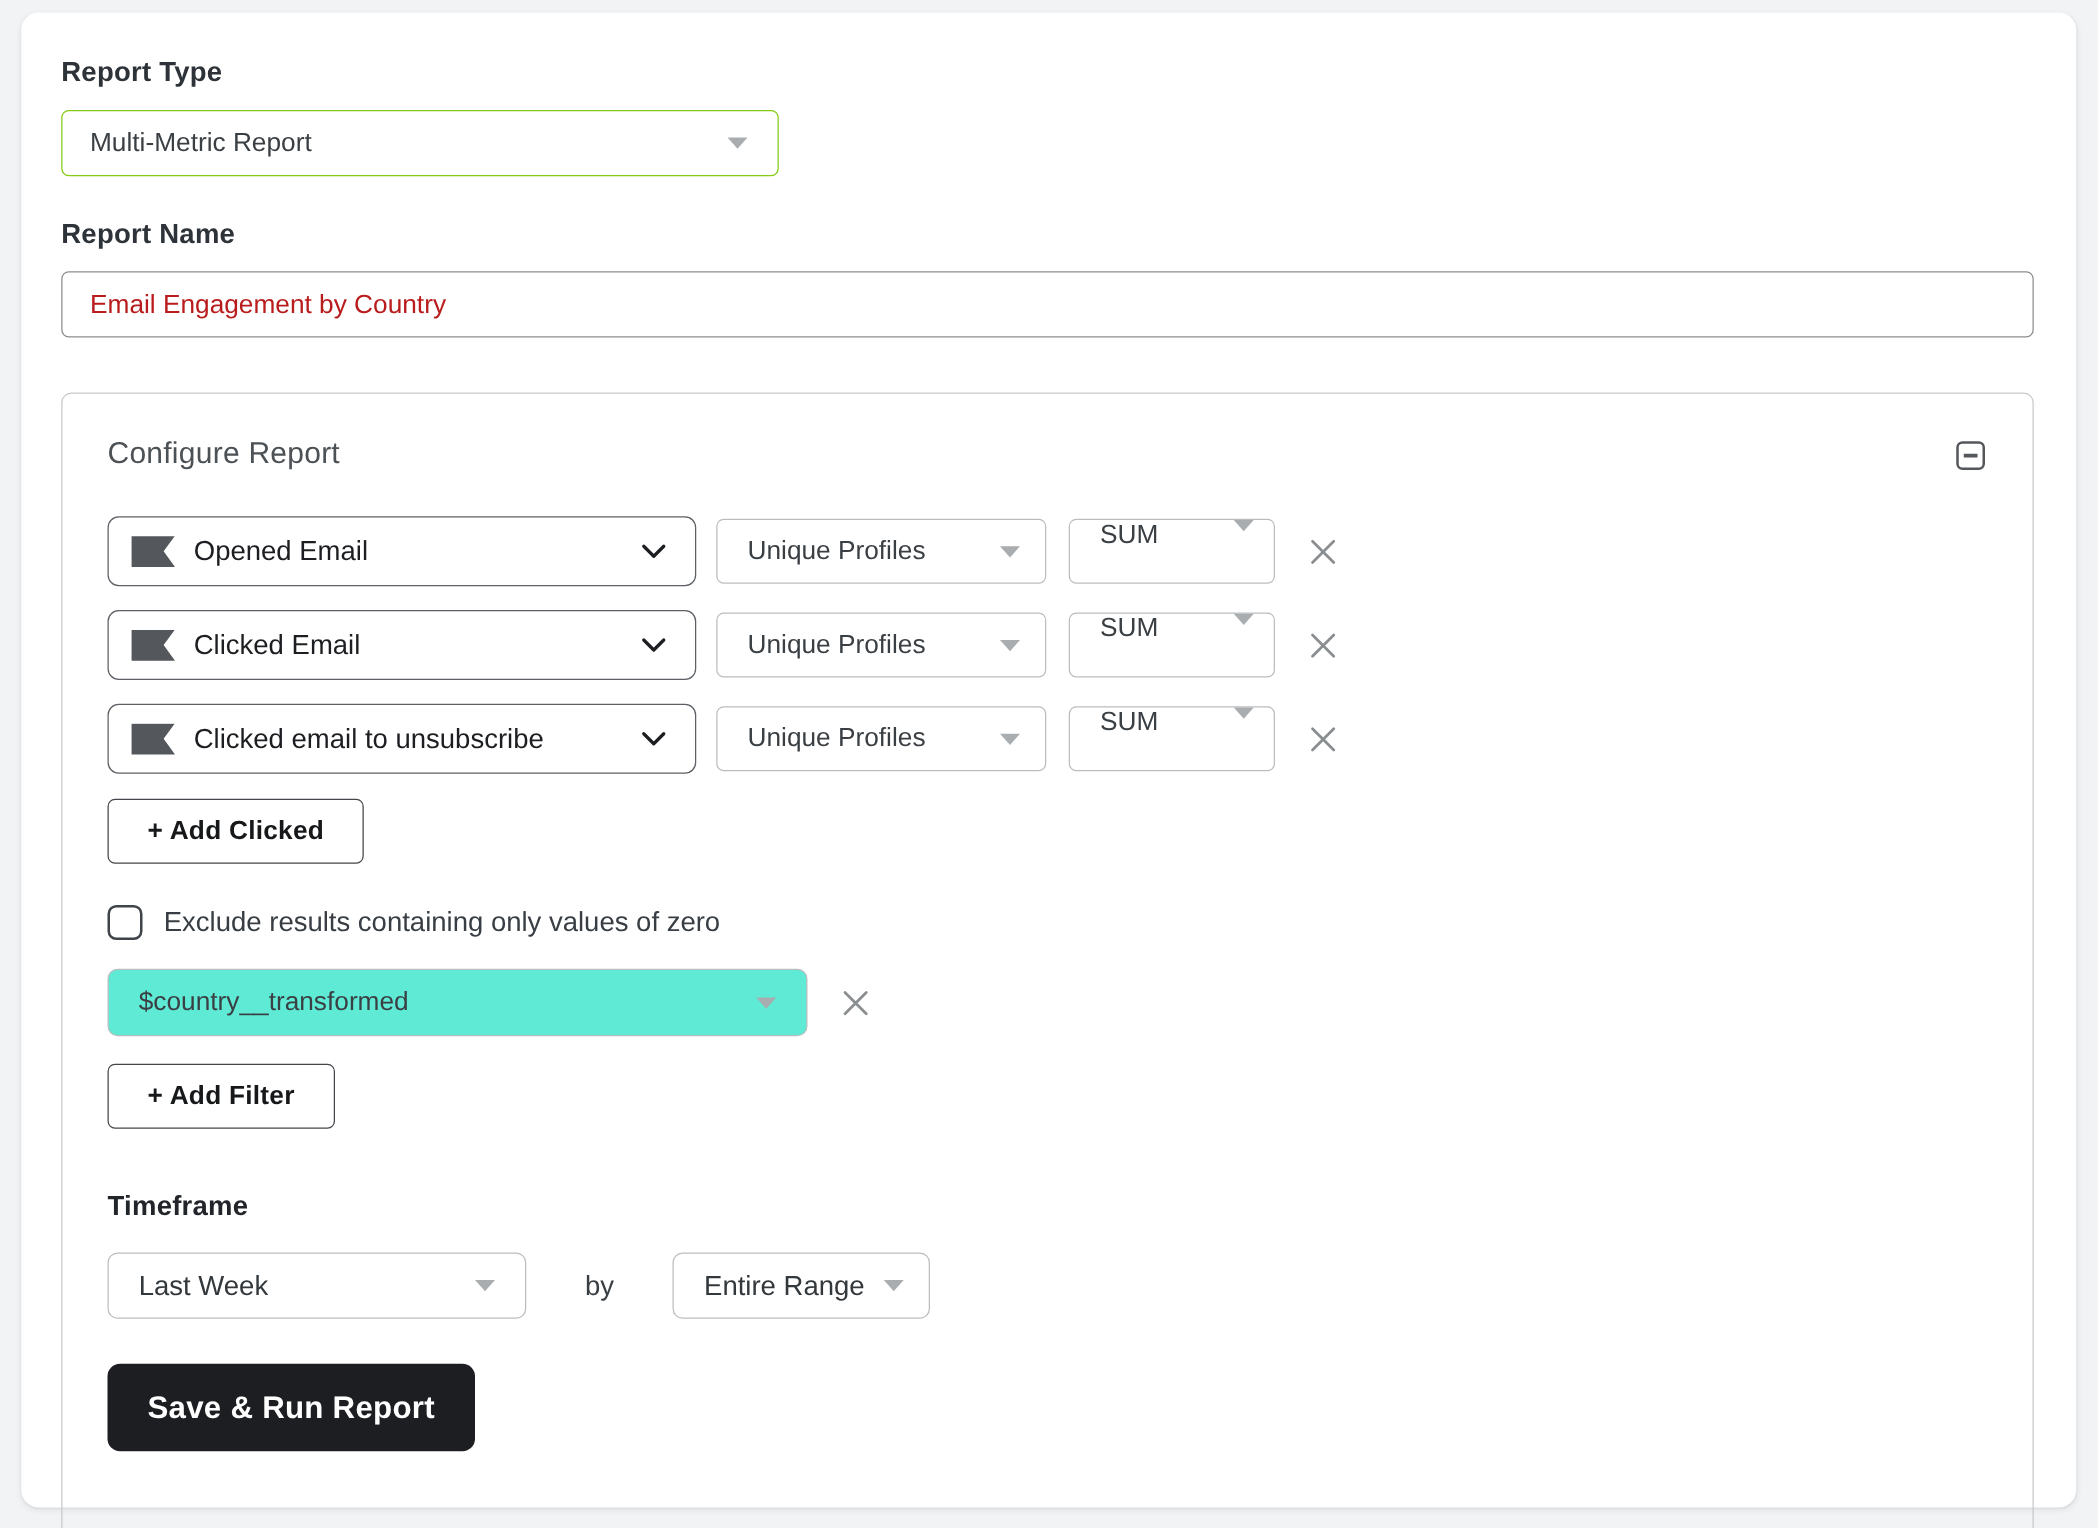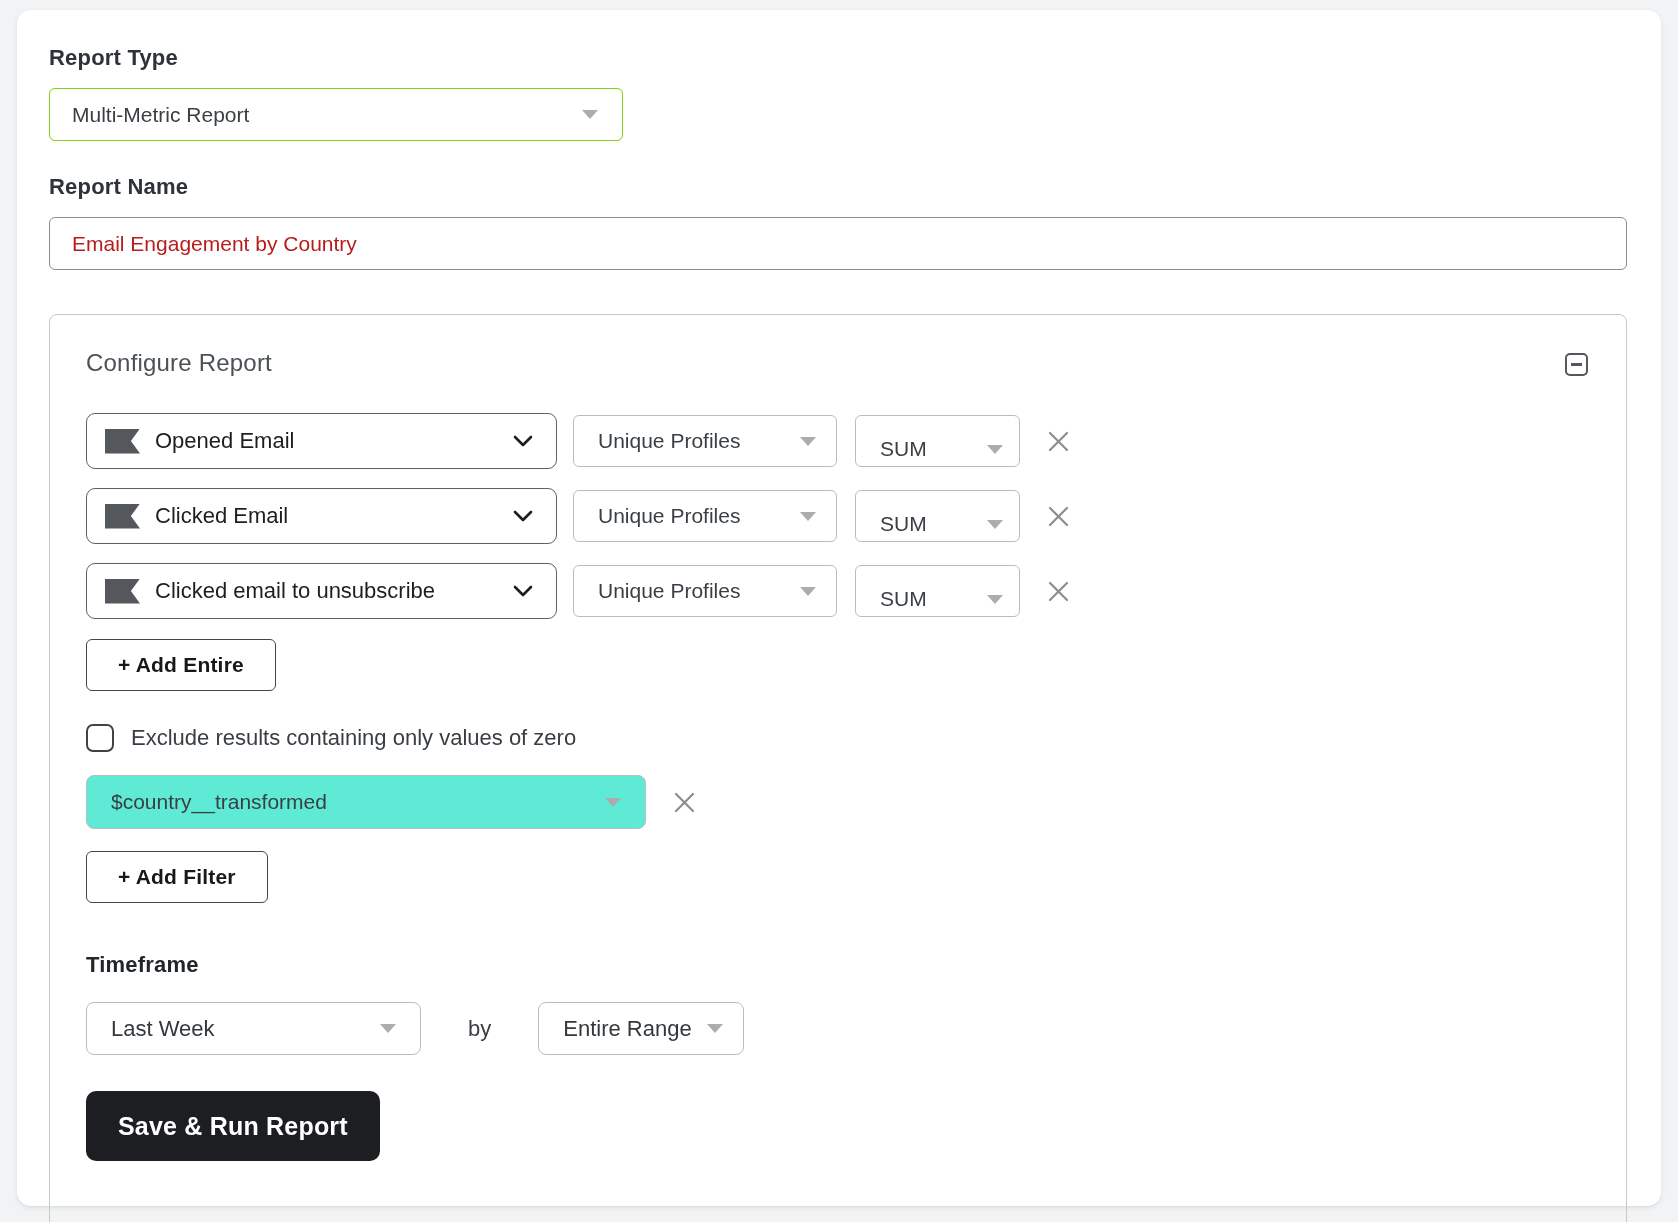--- a/index.html
+++ b/index.html
@@ -74,21 +74,21 @@
   .chevron-icon { flex: none; display: block; }
   .measure-select {
     width: 264px; height: 52px; flex: none; margin-left: 16px;
     border: 1px solid #babdbf; border-radius: 6px; background: #fff;
     display: flex; align-items: center; padding: 0 20px 0 24px; cursor: pointer;
   }
   .measure-select .sel-text { font-size: 21px; color: #3a3f44; flex: 1; white-space: nowrap; }
   .agg-select {
     width: 165px; height: 52px; flex: none; margin-left: 18px;
     border: 1px solid #babdbf; border-radius: 6px; background: #fff;
-    display: flex; align-items: center; padding: 16px 16px 0 24px; cursor: pointer;
+    display: flex; padding: 0 16px 0 24px; cursor: pointer;
   }
   .agg-select .sel-text { font-size: 21px; color: #3a3f44; flex: 1; }
   .remove-btn {
     margin-left: 26px; width: 24px; height: 24px; background: none; border: none;
     cursor: pointer; display: flex; align-items: center; justify-content: center; padding: 0;
   }
   
   .outline-btn {
     height: 52px; padding: 0 31px; background: #fff;
     border: 1.5px solid #43474b; border-radius: 6px;
@@ -232,21 +232,21 @@
           <span class="caret-down"></span>
         </div>
         <button class="remove-btn">
           <svg width="23" height="23" viewBox="0 0 23 23">
               <path d="M3 3 L20 20 M20 3 L3 20" stroke="#8a8e91" stroke-width="2.2" stroke-linecap="round"></path>
             </svg>
         </button>
       </div>
     </div>
 
-    <button class="outline-btn add-metric-btn">+ Add Entire</button>
+    <button class="outline-btn add-metric-btn">+ Add Clicked</button>
 
     <div class="checkbox-row">
       <span class="checkbox"></span>
       <span class="checkbox-label">Exclude results containing only values of zero</span>
     </div>
 
 
     <div class="group-row">
       <div class="group-select">
         <span class="sel-text">$country__transformed</span>

